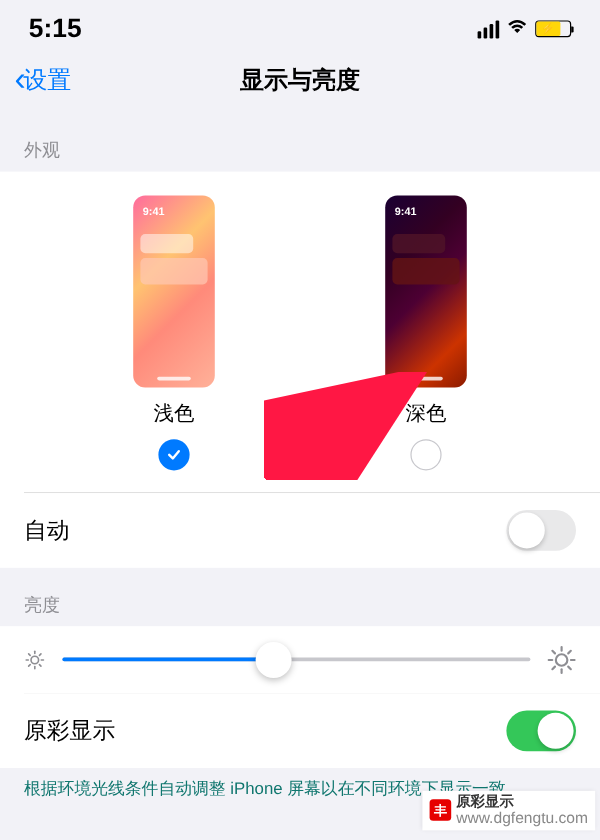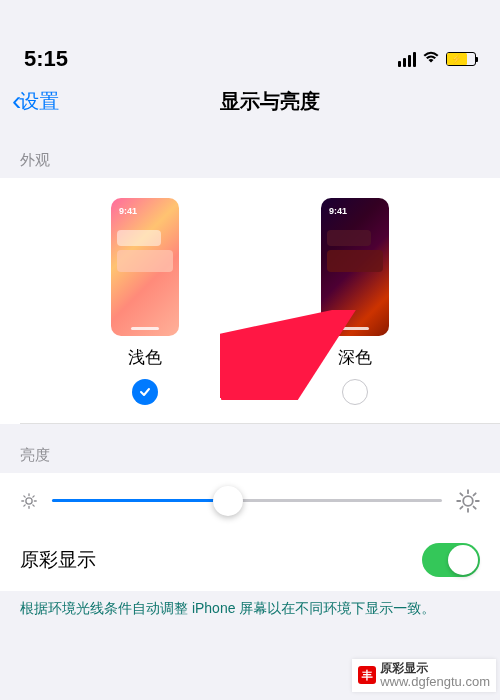--- a/index.html
+++ b/index.html
@@ -11,21 +11,20 @@
       overflow: hidden;
       position: relative;
     }
     .status-bar {
       display: flex;
       justify-content: space-between;
       align-items: center;
       padding: 8px 24px 4px;
       background: #f2f2f7;
       height: 44px;
-      margin-top: 35px;
     }
     .time { font-size: 22px; font-weight: 600; color: #000; }
     .status-icons { display: flex; gap: 6px; align-items: center; }
     .signal-bars { display: flex; gap: 2px; align-items: flex-end; }
     .bar { width: 3px; background: #000; border-radius: 1px; }
     .bar:nth-child(1){height:6px}.bar:nth-child(2){height:9px}.bar:nth-child(3){height:12px}.bar:nth-child(4){height:15px}
     .wifi-icon svg { width: 18px; height: 14px; }
     .battery { width: 30px; height: 14px; border: 1.5px solid #000; border-radius: 3px; position: relative; }
     .battery:after { content: ''; position: absolute; right: -3px; top: 4px; width: 2px; height: 5px; background: #000; border-radius: 0 1px 1px 0; }
     .battery-fill { background: #ffd60a; height: 100%; width: 70%; border-radius: 1.5px; display: flex; align-items: center; justify-content: center; }
@@ -33,32 +32,32 @@
     .nav-bar {
       display: flex;
       align-items: center;
       padding: 8px 12px 14px;
       background: #f2f2f7;
       position: relative;
       height: 50px;
     }
     .back-btn { display: flex; align-items: center; color: #007aff; font-size: 20px; cursor: pointer; }
     .chevron-left { font-size: 28px; line-height: 1; margin-right: -2px; font-weight: 300; }
-    .nav-title { position: absolute; left: 50%; transform: translateX(-50%); font-size: 20px; font-weight: 600; color: #000; margin-left: 20px; }
+    .nav-title { position: absolute; left: 50%; transform: translateX(-50%); font-size: 20px; font-weight: 600; color: #000; }
     .section-header { padding: 22px 20px 8px; font-size: 15px; color: #8e8e93; }
     .white-section { background: #fff; }
     .appearance-options {
       display: flex;
       justify-content: space-around;
       padding: 20px 40px 18px;
     }
     .option { display: flex; flex-direction: column; align-items: center; gap: 10px; cursor: pointer; }
     .phone-preview {
       width: 68px;
-      height: 138px;
+      height: 160px;
       border-radius: 10px;
       position: relative;
       overflow: hidden;
     }
     .phone-light {
       background: linear-gradient(135deg, #ff6b9d 0%, #ffc371 35%, #ff8a7a 60%, #ffb199 100%);
     }
     .phone-dark {
       background: linear-gradient(135deg, #1a0033 0%, #330022 30%, #4d0033 50%, #cc3300 80%, #8b1a00 100%);
     }
@@ -220,20 +219,26 @@
         <div class="preview-time">9:41</div>
         <div class="preview-block dark-block1"></div>
         <div class="preview-block dark-block2"></div>
         <div class="light-bar"></div>
       </div>
       <div class="option-label">深色</div>
       <div class="radio radio-unchecked"></div>
     </div>
   </div>
   <div class="divider"></div>
+  <div class="row">
+    <div class="row-label">自动</div>
+    <div class="toggle toggle-off">
+      <div class="toggle-knob"></div>
+    </div>
+  </div>
 </div>
 
 <div class="section-header">亮度</div>
 
 <div class="white-section">
   <div class="slider-row">
     <div class="sun-icon">
       <svg width="18" height="18" viewBox="0 0 20 20">
           <circle cx="10" cy="10" r="3.5" fill="none" stroke="#8e8e93" stroke-width="1.5"></circle>
           <g stroke="#8e8e93" stroke-width="1.5" stroke-linecap="round">

